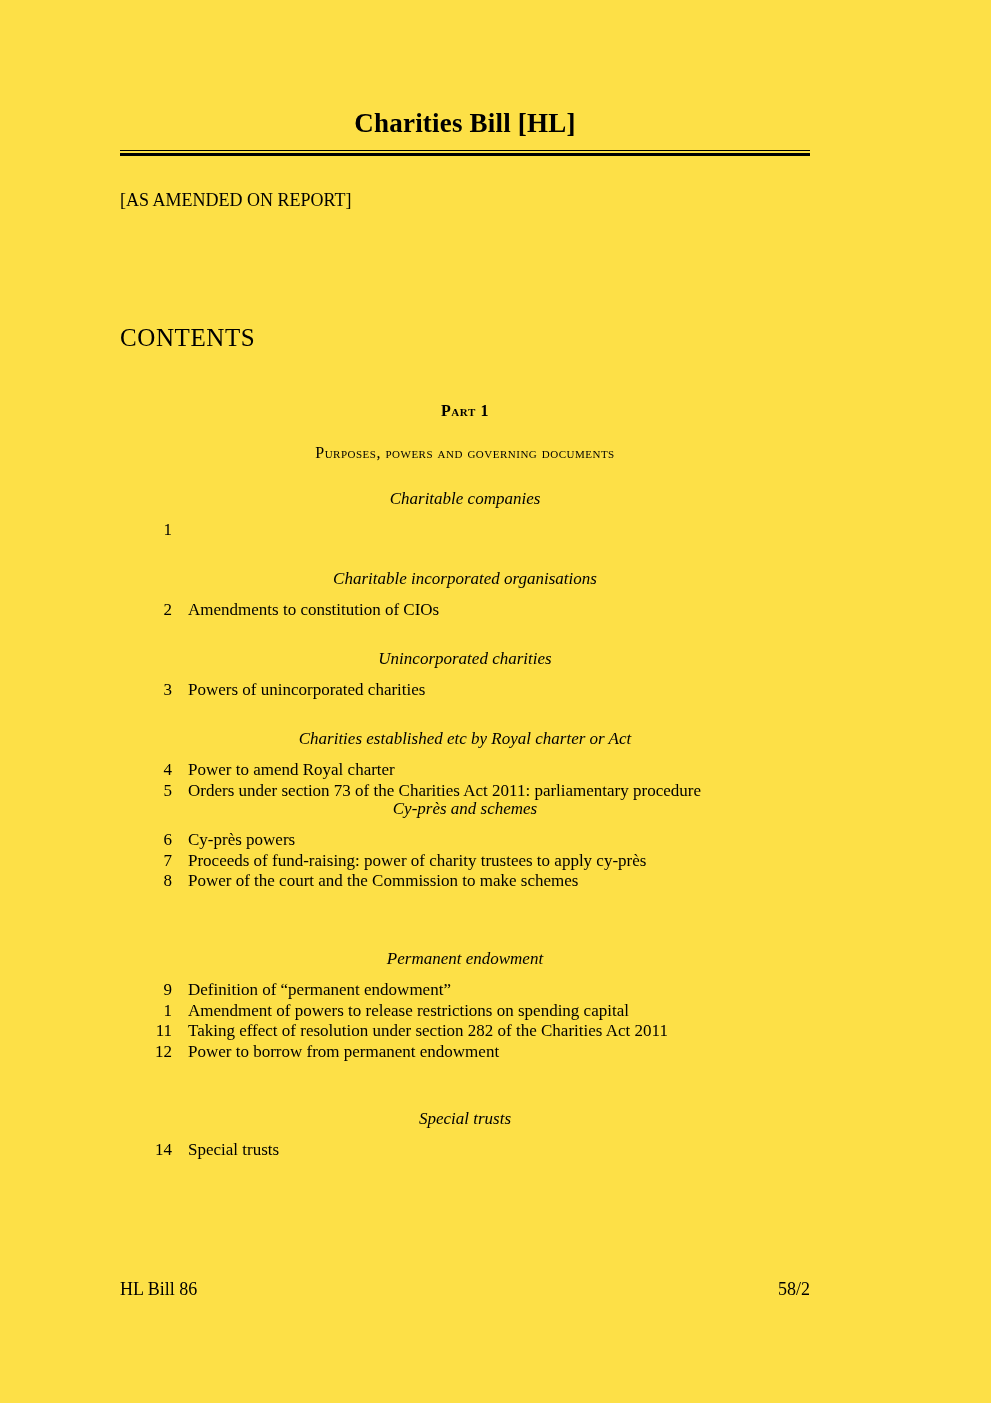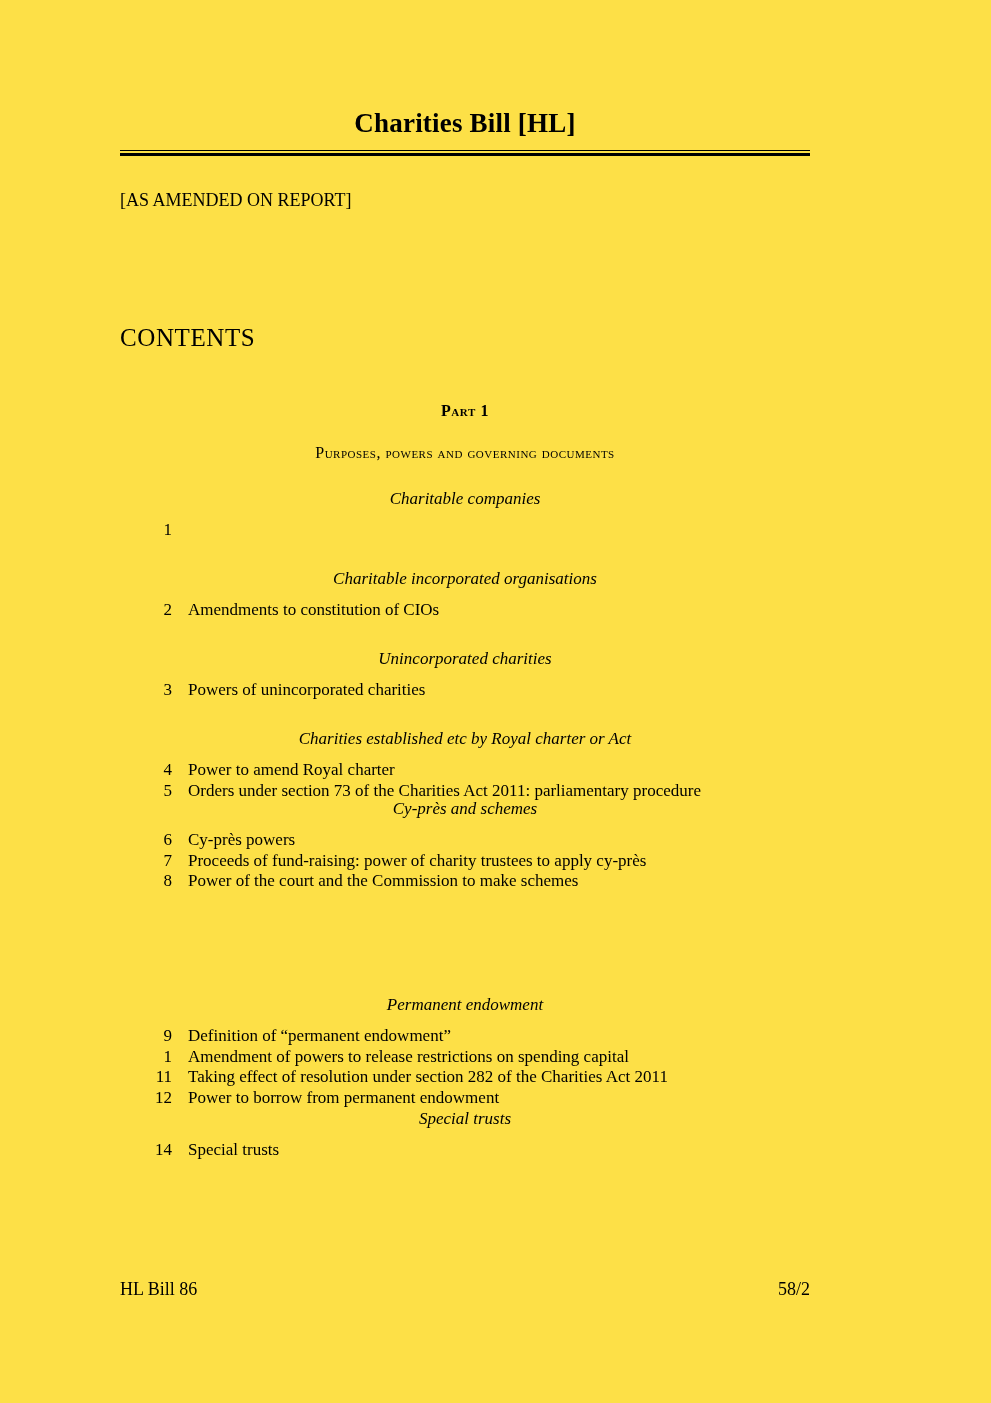--- a/index.html
+++ b/index.html
@@ -198,21 +198,21 @@
           <li class="entry">
             <span class="entry-num">7</span>
             <span class="entry-title">Proceeds of fund-raising: power of charity trustees to apply cy-près</span>
           </li>
           <li class="entry">
             <span class="entry-num">8</span>
             <span class="entry-title">Power of the court and the Commission to make schemes</span>
           </li>
         </ul>
       </div>
-      <div class="group" style="top: 948px; margin-top: 46px;">
+      <div class="group" style="top: 948px;">
         <div class="cross-heading">Permanent endowment</div>
         <ul class="entries">
           <li class="entry">
             <span class="entry-num">9</span>
             <span class="entry-title">Definition of “permanent endowment”</span>
           </li>
           <li class="entry">
             <span class="entry-num">1</span>
             <span class="entry-title">Amendment of powers to release restrictions on spending capital</span>
           </li>

